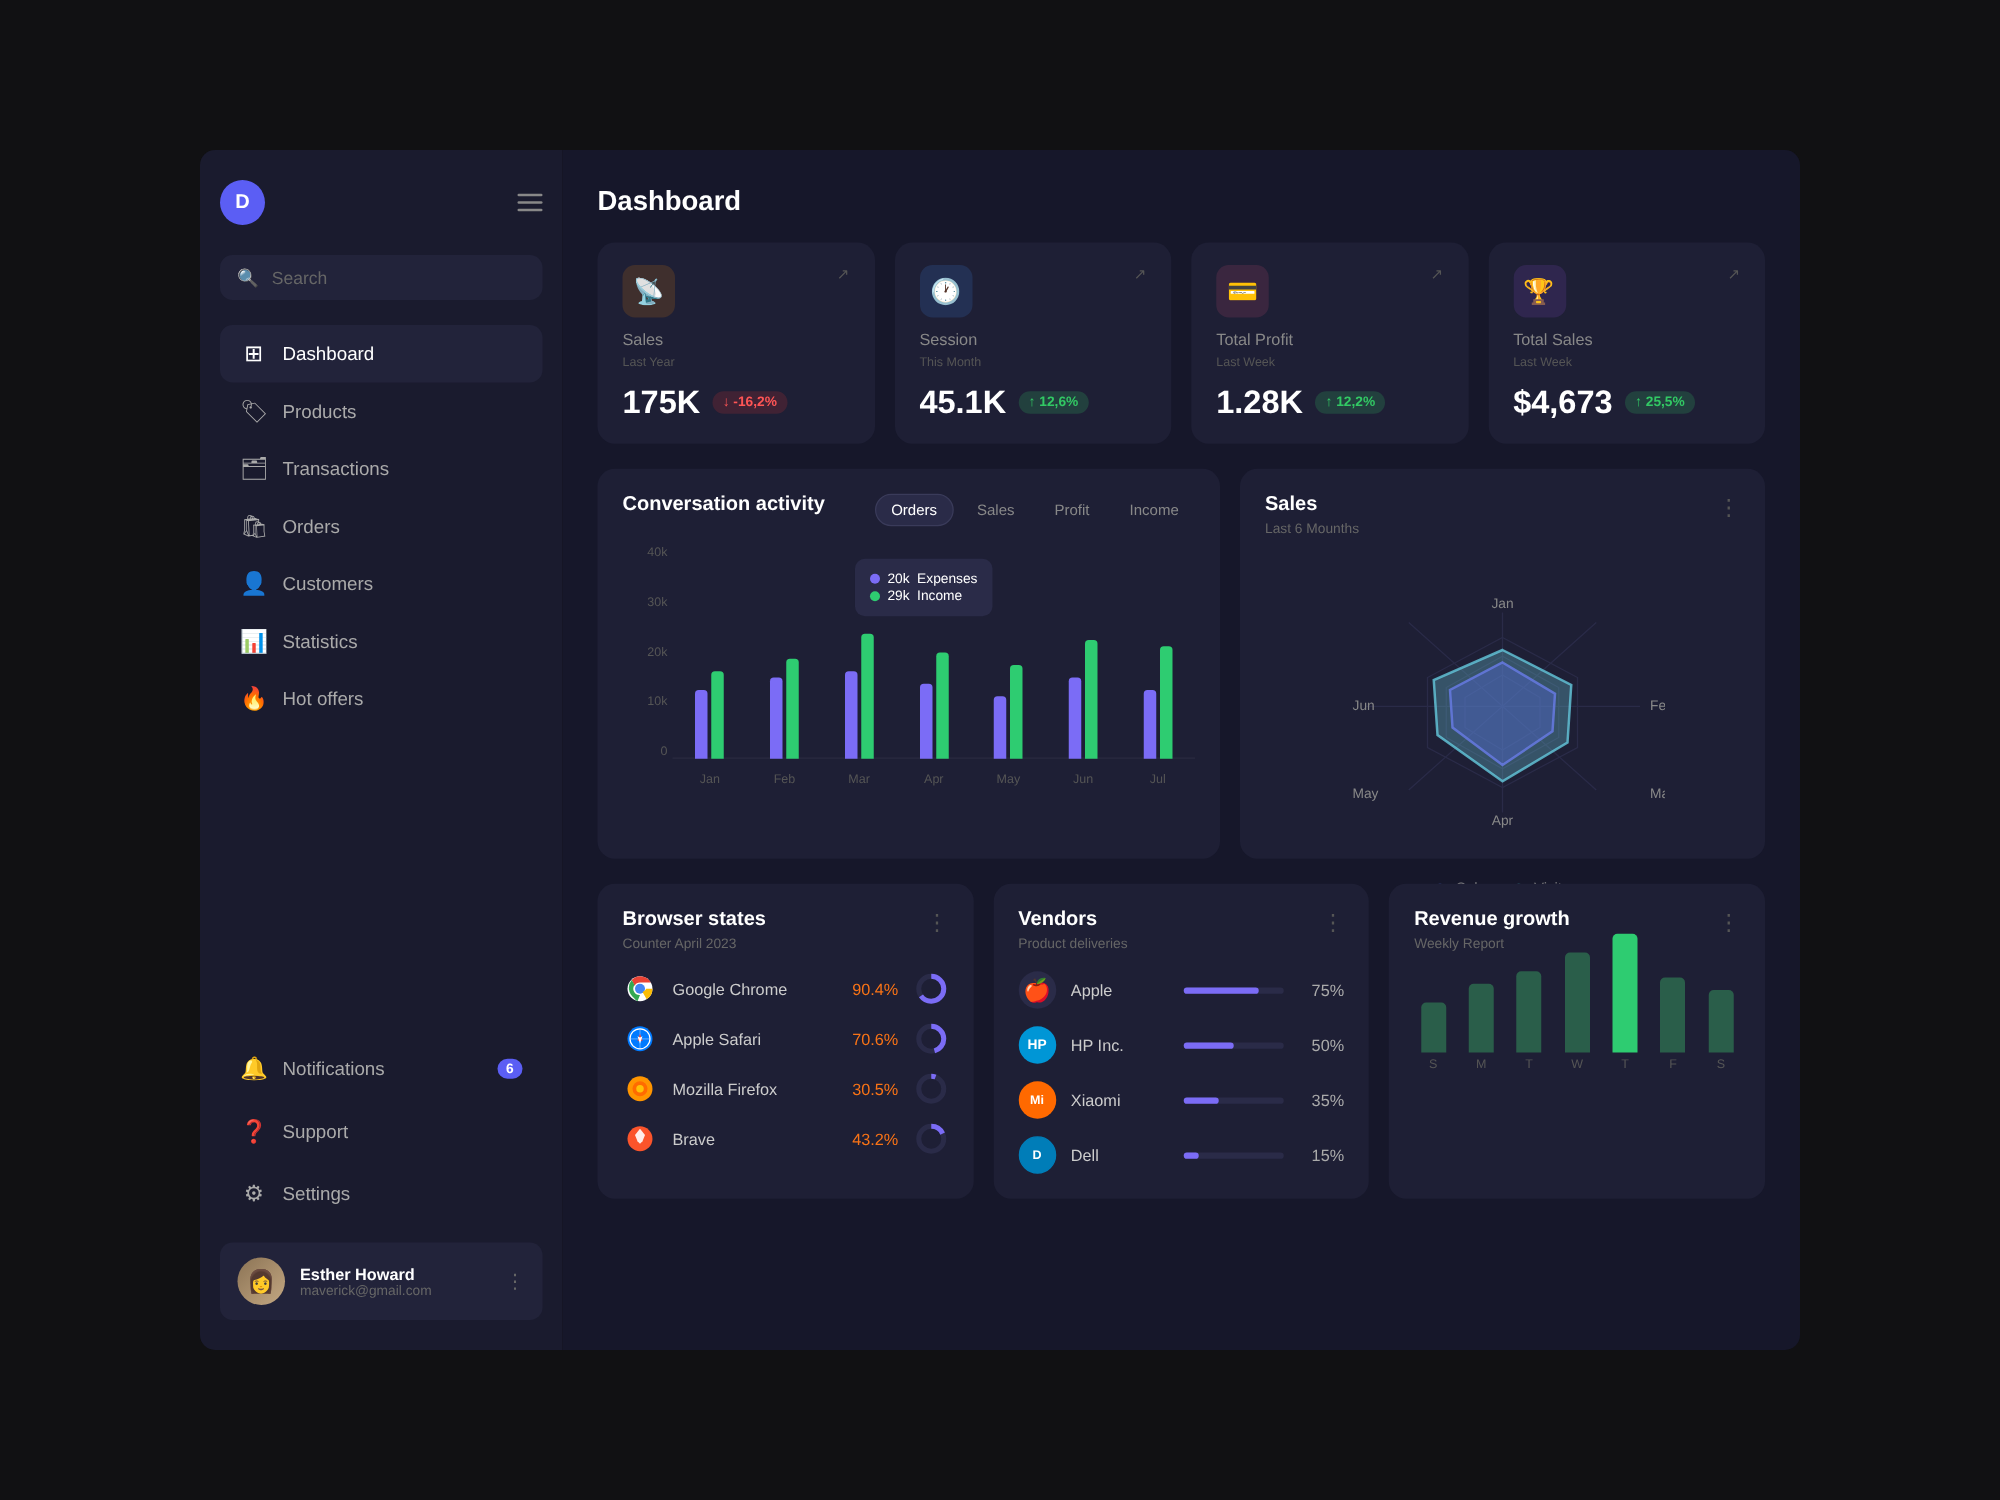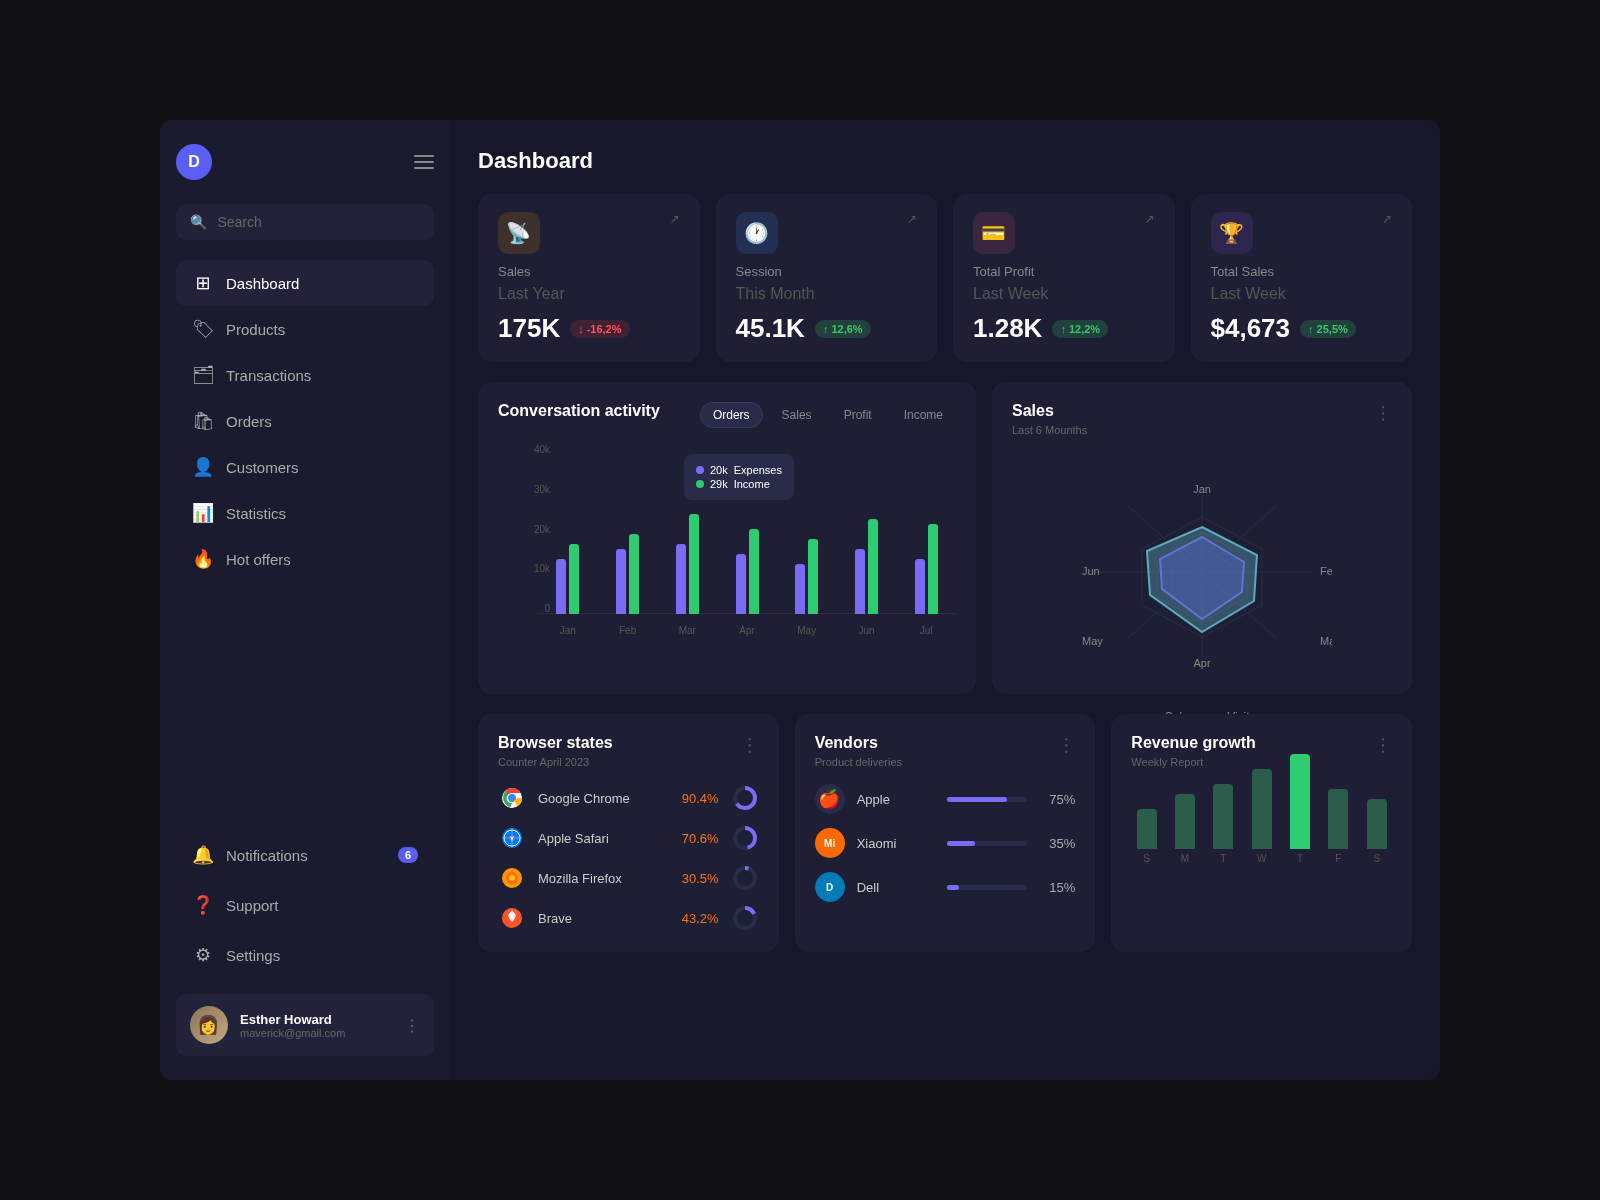--- a/index.html
+++ b/index.html
@@ -143,21 +143,21 @@
       border-radius: 10px;
       display: flex; align-items: center; justify-content: center;
       font-size: 20px;
     }
     .stat-icon.orange { background: rgba(255,140,0,0.15); color: #ff8c00; }
     .stat-icon.blue { background: rgba(64,150,255,0.15); color: #4096ff; }
     .stat-icon.pink { background: rgba(220,80,120,0.15); color: #dc507a; }
     .stat-icon.purple { background: rgba(150,80,220,0.15); color: #9650dc; }
     .expand-icon { color: #555; font-size: 12px; cursor: pointer; }
     .stat-label { font-size: 13px; color: #888; margin-bottom: 6px; }
-    .stat-sublabel { font-size: 16px; color: #555; margin-bottom: 10px; }
+    .stat-sublabel { font-size: 10px; color: #555; margin-bottom: 10px; }
     .stat-value-row { display: flex; align-items: center; gap: 10px; }
     .stat-value { font-size: 26px; font-weight: 700; color: #fff; }
     .stat-badge {
       font-size: 11px;
       font-weight: 600;
       padding: 3px 8px;
       border-radius: 20px;
       display: flex; align-items: center; gap: 3px;
     }
     .stat-badge.down { background: rgba(200,50,50,0.2); color: #ff5555; }
@@ -204,21 +204,21 @@
     .bar-chart-area {
       position: relative;
       height: 200px;
       display: flex;
       align-items: flex-end;
       gap: 0;
       padding: 0 0 30px 40px;
     }
     .bar-chart-labels-y {
       position: absolute;
-      left: 16px; top: 0; bottom: 30px;
+      left: 0; top: 0; bottom: 30px;
       display: flex;
       flex-direction: column;
       justify-content: space-between;
       font-size: 10px;
       color: #555;
       text-align: right;
       width: 36px;
     }
     .bar-group {
       display: flex;
@@ -716,20 +716,28 @@
 
           <div class="vendor-item">
             <div class="vendor-logo" style="background:#2a2b48; font-size:18px;">🍎</div>
             <span class="vendor-name">Apple</span>
             <div class="vendor-bar-wrap">
               <div class="vendor-bar" style="width:75%;"></div>
             </div>
             <span class="vendor-pct">75%</span>
           </div>
 
+          <div class="vendor-item">
+            <div class="vendor-logo" style="background:#0096D6; color:#fff; font-size:11px; font-weight:700;">HP</div>
+            <span class="vendor-name">HP Inc.</span>
+            <div class="vendor-bar-wrap">
+              <div class="vendor-bar" style="width:50%;"></div>
+            </div>
+            <span class="vendor-pct">50%</span>
+          </div>
 
           <div class="vendor-item">
             <div class="vendor-logo" style="background:#FF6900; color:#fff; font-size:10px; font-weight:700;">Mi</div>
             <span class="vendor-name">Xiaomi</span>
             <div class="vendor-bar-wrap">
               <div class="vendor-bar" style="width:35%;"></div>
             </div>
             <span class="vendor-pct">35%</span>
           </div>
 

